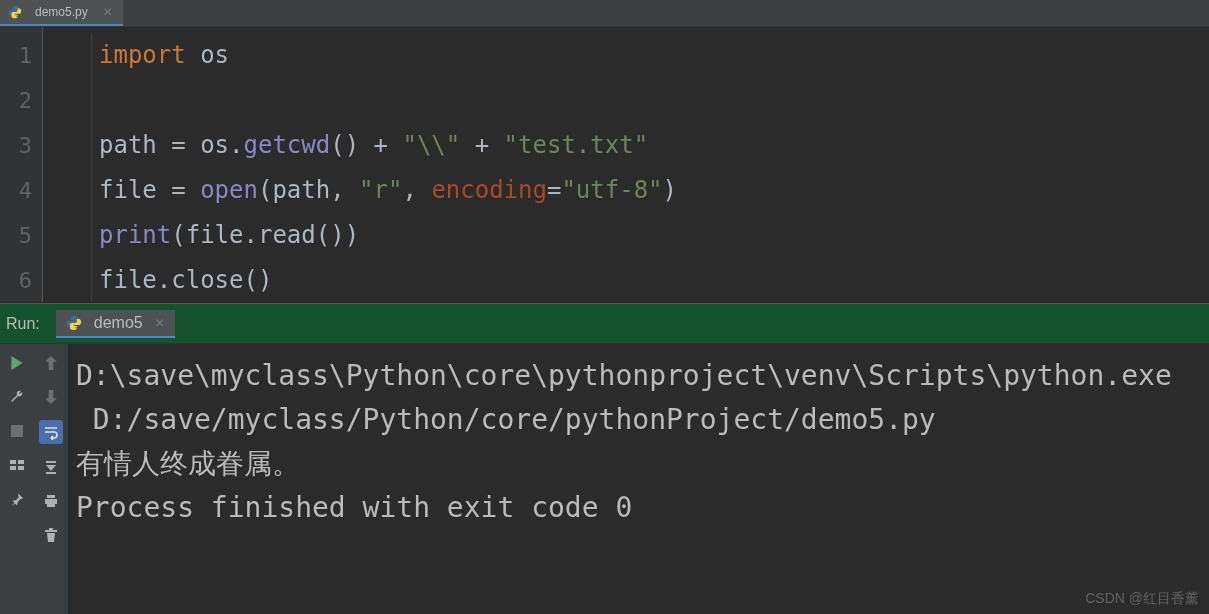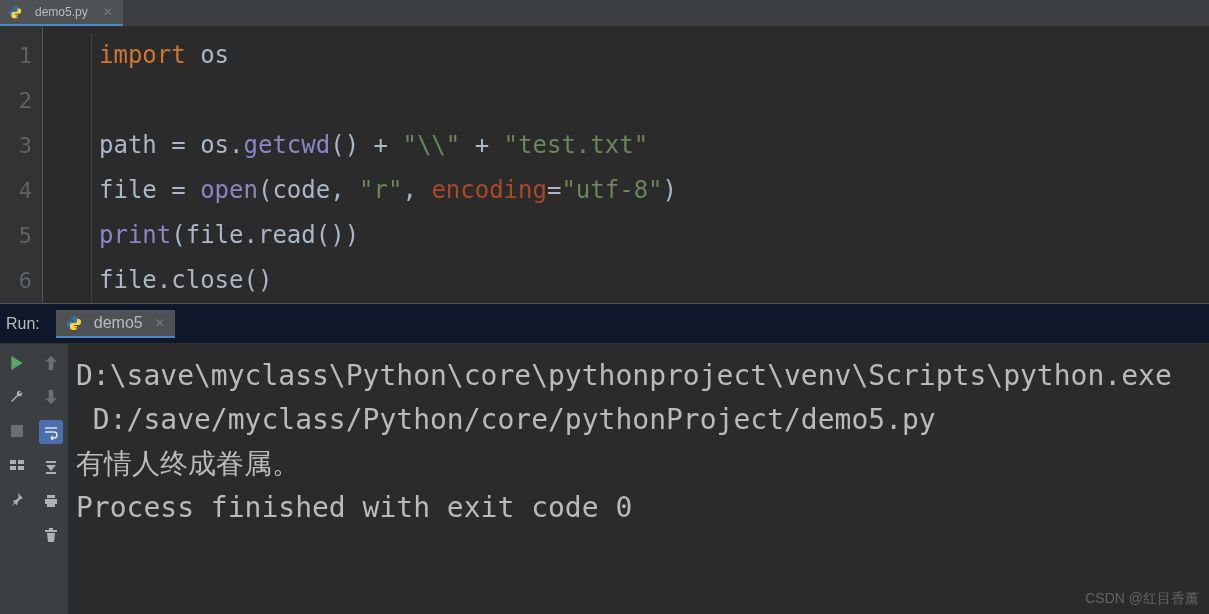--- a/index.html
+++ b/index.html
@@ -86,21 +86,21 @@
   .run-panel {
     position: absolute;
     top: 303px; left:0; right:0; bottom:0;
     background: #2b2b2b;
     border-top: 1px solid #555;
     display: flex;
     flex-direction: column;
   }
   .run-header {
     height: 40px;
-    background: #0f172a;
+    background: #14532d;
     display: flex;
     align-items: center;
     padding-left: 6px;
     gap: 6px;
     border-bottom: 1px solid #323232;
   }
   .run-label {
     font-family: "Segoe UI", sans-serif;
     font-size: 16px;
     color: #bbbbbb;
@@ -184,21 +184,21 @@
     <div>3</div>
     <div>4</div>
     <div>5</div>
     <div>6</div>
   </div>
   <div class="code-area">
     <div class="indent-guide"></div>
     <div class="code-line"><span class="pad"></span><span class="k-import">import</span><span class="k-ident"> os</span></div>
     <div class="code-line"><span class="pad"></span></div>
     <div class="code-line"><span class="pad"></span><span class="k-ident">path = os.</span><span class="k-func">getcwd</span><span class="k-ident">() + </span><span class="k-str">"\\"</span><span class="k-ident"> + </span><span class="k-str">"test.txt"</span></div>
-    <div class="code-line"><span class="pad"></span><span class="k-ident">file = </span><span class="k-func">open</span><span class="k-ident">(code, </span><span class="k-str">"r"</span><span class="k-ident">, </span><span class="k-kwarg">encoding</span><span class="k-ident">=</span><span class="k-str">"utf-8"</span><span class="k-ident">)</span></div>
+    <div class="code-line"><span class="pad"></span><span class="k-ident">file = </span><span class="k-func">open</span><span class="k-ident">(path, </span><span class="k-str">"r"</span><span class="k-ident">, </span><span class="k-kwarg">encoding</span><span class="k-ident">=</span><span class="k-str">"utf-8"</span><span class="k-ident">)</span></div>
     <div class="code-line"><span class="pad"></span><span class="k-func">print</span><span class="k-ident">(file.read())</span></div>
     <div class="code-line"><span class="pad"></span><span class="k-ident">file.close()</span></div>
   </div>
 </div>
 
 <div class="run-panel">
   <div class="run-header">
     <span class="run-label">Run:</span>
     <div class="run-tab">
       <span>

